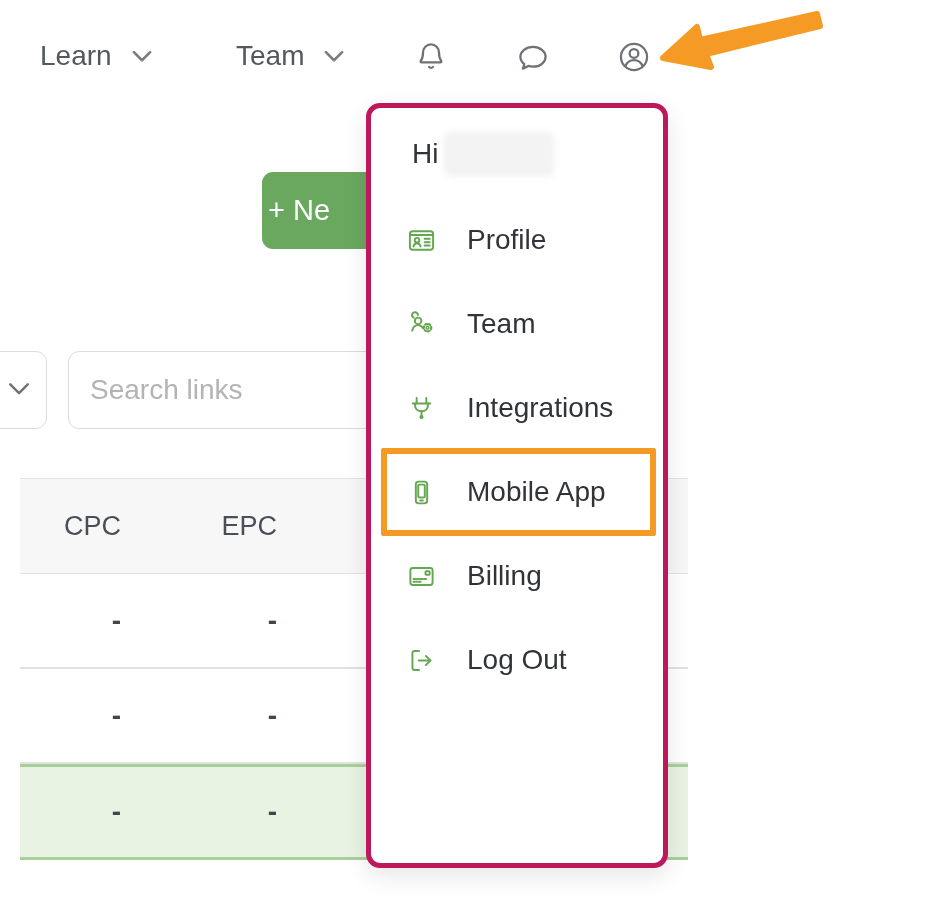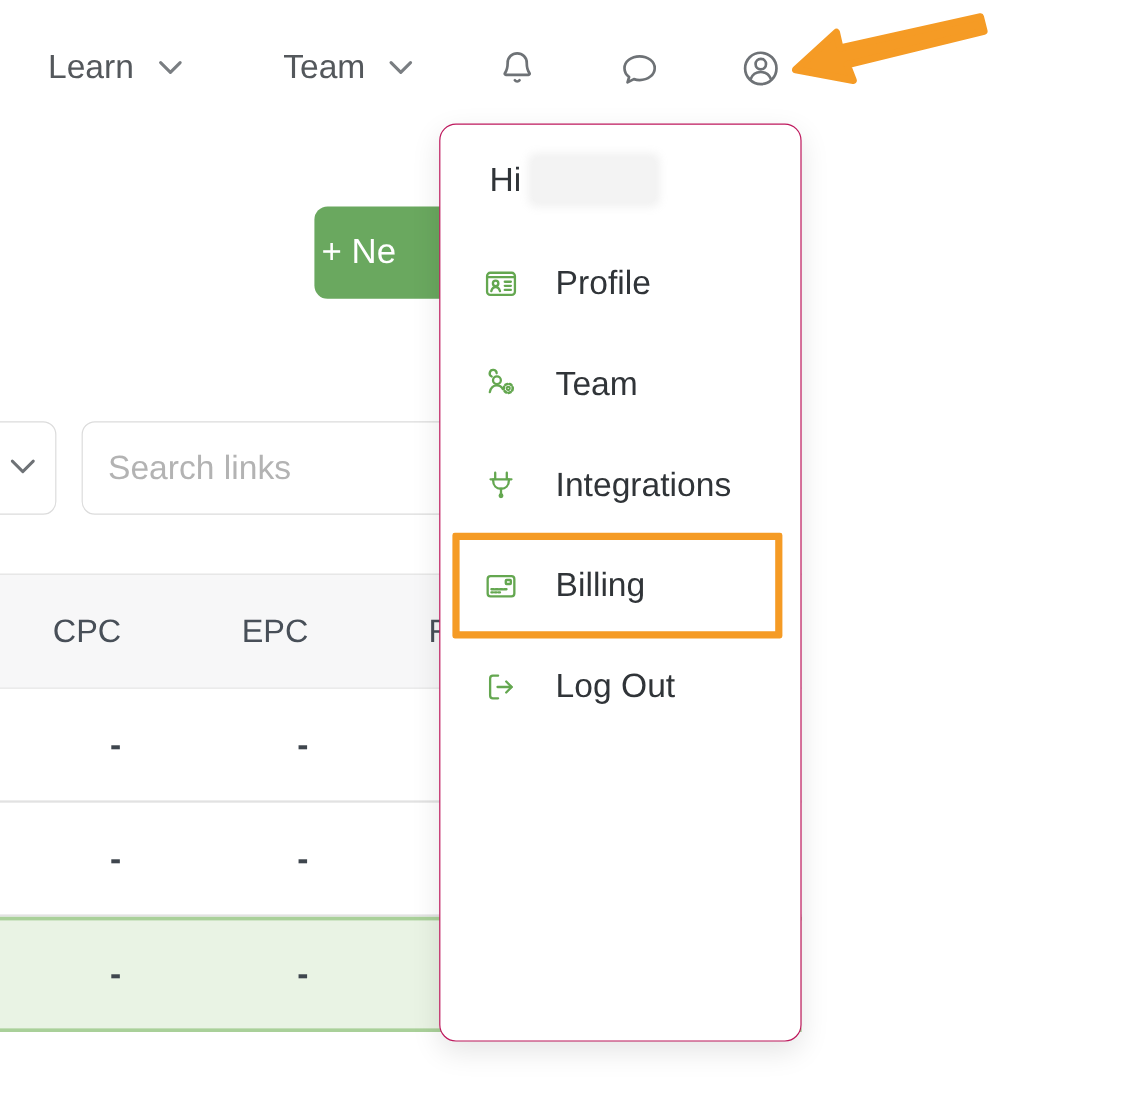--- a/index.html
+++ b/index.html
@@ -30,42 +30,42 @@
   .filter-select .chev{position:absolute;right:16px;top:30px;}
   .search-input{
     position:absolute;left:68px;top:351px;width:312px;height:78px;z-index:1;
     border:1.5px solid #dcdcdc;border-radius:11px;box-sizing:border-box;
     font-family:"Liberation Sans", sans-serif;font-size:28px;color:#1d4ed8;
     padding:0 0 0 21px;outline:none;
   }
   .search-input::placeholder{color:#b3b3b3;}
 
   
-  .links-table{position:absolute;left:0;top:478px;width:668px;z-index:1;}
+  .links-table{position:absolute;left:0;top:478px;width:668px;z-index:1;padding-left:20px;}
   .thead{
     position:relative;height:96px;background:#f7f7f8;
     border-top:1px solid #e3e3e3;border-bottom:1px solid #e3e3e3;box-sizing:border-box;
   }
   .th{position:absolute;top:0;height:100%;display:flex;align-items:center;color:#484f58;font-size:27px;}
   .th.c1{left:0;width:101px;justify-content:flex-end;}
   .th.c2{left:101px;width:156px;justify-content:flex-end;}
   .th.c3{left:357px;width:80px;justify-content:flex-start;}
   .trow{position:relative;height:95px;background:#fff;border-bottom:2px solid #e2e2e2;box-sizing:border-box;}
   .trow.hl-row{
     background:#e9f3e4;height:96px;
     border-top:3px solid #a9d099;border-bottom:3px solid #a9d099;
   }
   .td{position:absolute;top:0;height:100%;display:flex;align-items:center;color:#3f464e;font-size:28px;font-weight:700;}
   .td.c1{left:0;width:101px;justify-content:flex-end;}
   .td.c2{left:101px;width:156px;justify-content:flex-end;}
 
   
   .panel{
     position:absolute;left:366px;top:103px;width:302px;height:765px;z-index:5;
-    background:#fff;border:1px solid #be185d;border-radius:14px;
+    background:#fff;border:5px solid #be185d;border-radius:14px;
     box-shadow:0 8px 24px rgba(0,0,0,0.10);box-sizing:border-box;
   }
   .greeting{position:absolute;left:41px;top:24px;height:44px;display:flex;align-items:center;font-size:28px;color:#303438;}
   .blurname{
     display:inline-block;width:102px;height:36px;margin-left:10px;border-radius:3px;
     background:#f3f3f3;box-shadow:0 0 7px 4px rgba(240,240,240,0.9);
   }
   .menu{position:absolute;left:0;top:90px;width:100%;text-align:right;}
   .mi{height:84px;display:flex;align-items:center;padding-left:36px;cursor:pointer;}
   .mi .ic{width:29px;height:29px;flex:0 0 29px;}
@@ -194,20 +194,30 @@
           <path d="M8 3.2v4.4M16 3.2v4.4"></path>
           <path d="M4.8 7.8h14.4"></path>
           <path d="M6.6 7.8v1c0 3.3 2.1 5.5 5.4 5.5s5.4-2.2 5.4-5.5v-1"></path>
           <path d="M12 14.3v3.6"></path>
           <circle cx="12" cy="19.1" r="0.9"></circle>
         </svg>
       </span>
       <span class="lbl">Integrations</span>
     </div>
 
+    <div class="mi">
+      <span class="ic">
+        <svg viewBox="0 0 24 24" fill="none" stroke="#64a750" stroke-width="1.6" stroke-linecap="round" stroke-linejoin="round">
+          <rect x="7.3" y="3" width="9.4" height="18" rx="2.3"></rect>
+          <rect x="9.3" y="5.5" width="5.4" height="10.6" rx="0.7"></rect>
+          <path d="M10.9 18.6h2.2"></path>
+        </svg>
+      </span>
+      <span class="lbl">Mobile App</span>
+    </div>
 
 
     <div class="mi">
       <span class="ic">
         <svg viewBox="0 0 24 24" fill="none" stroke="#64a750" stroke-width="1.6" stroke-linecap="round" stroke-linejoin="round">
           <rect x="2.8" y="5" width="18.4" height="14" rx="2"></rect>
           <rect x="15.3" y="7.7" width="3.5" height="2.8" rx="0.5"></rect>
           <path d="M5.4 14.1h1.7M8.3 14.1h1.7M11.2 14.1h1.7M14.1 14.1h1.7"></path>
           <path d="M5.4 16.3h1.1M7.8 16.3h1.1M10.2 16.3h1.1"></path>
         </svg>

